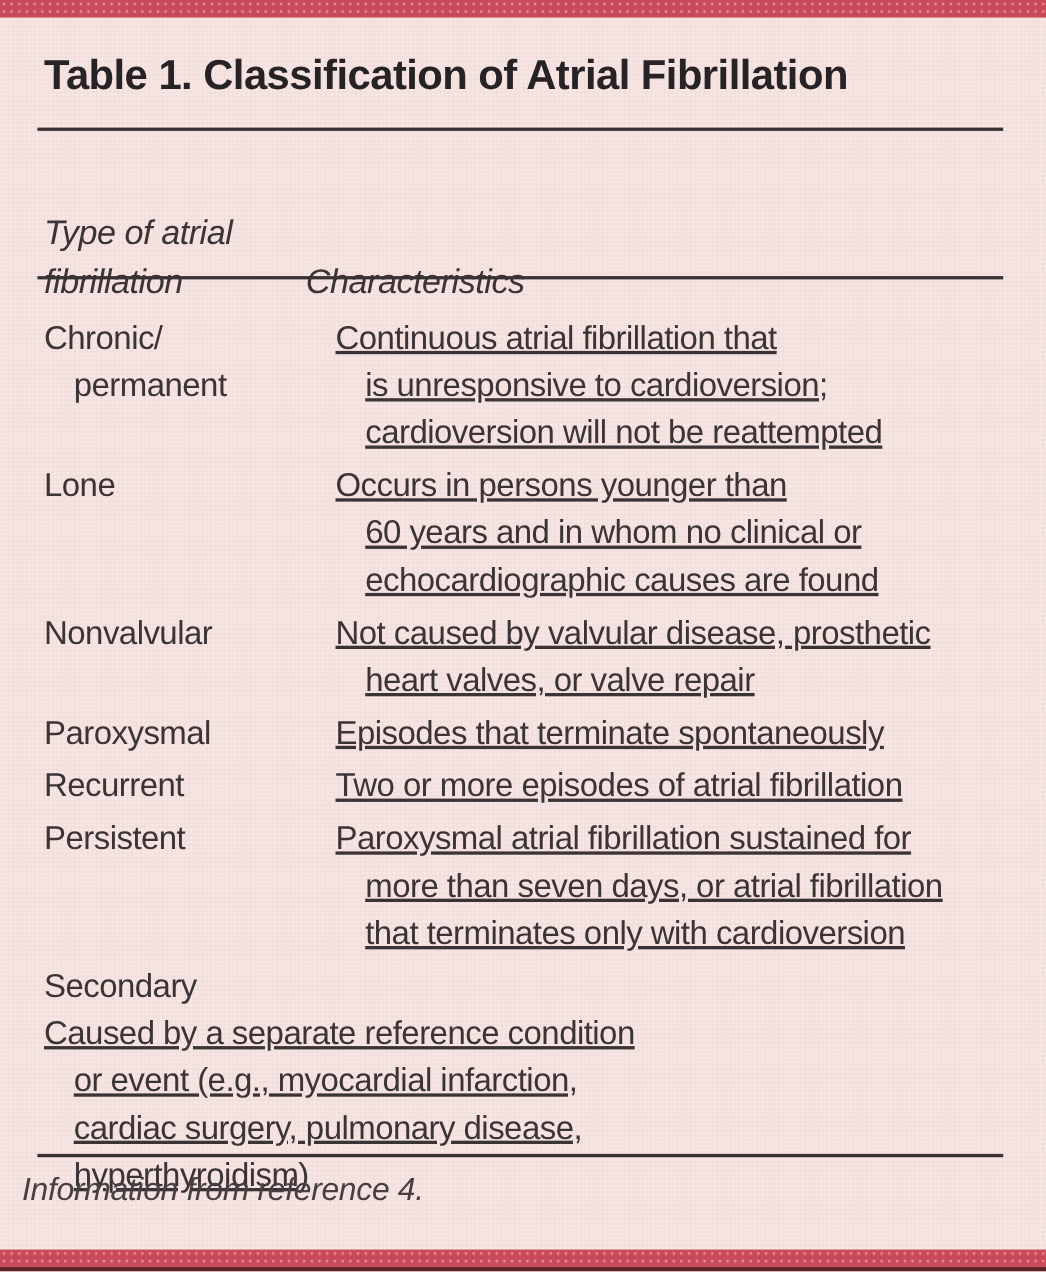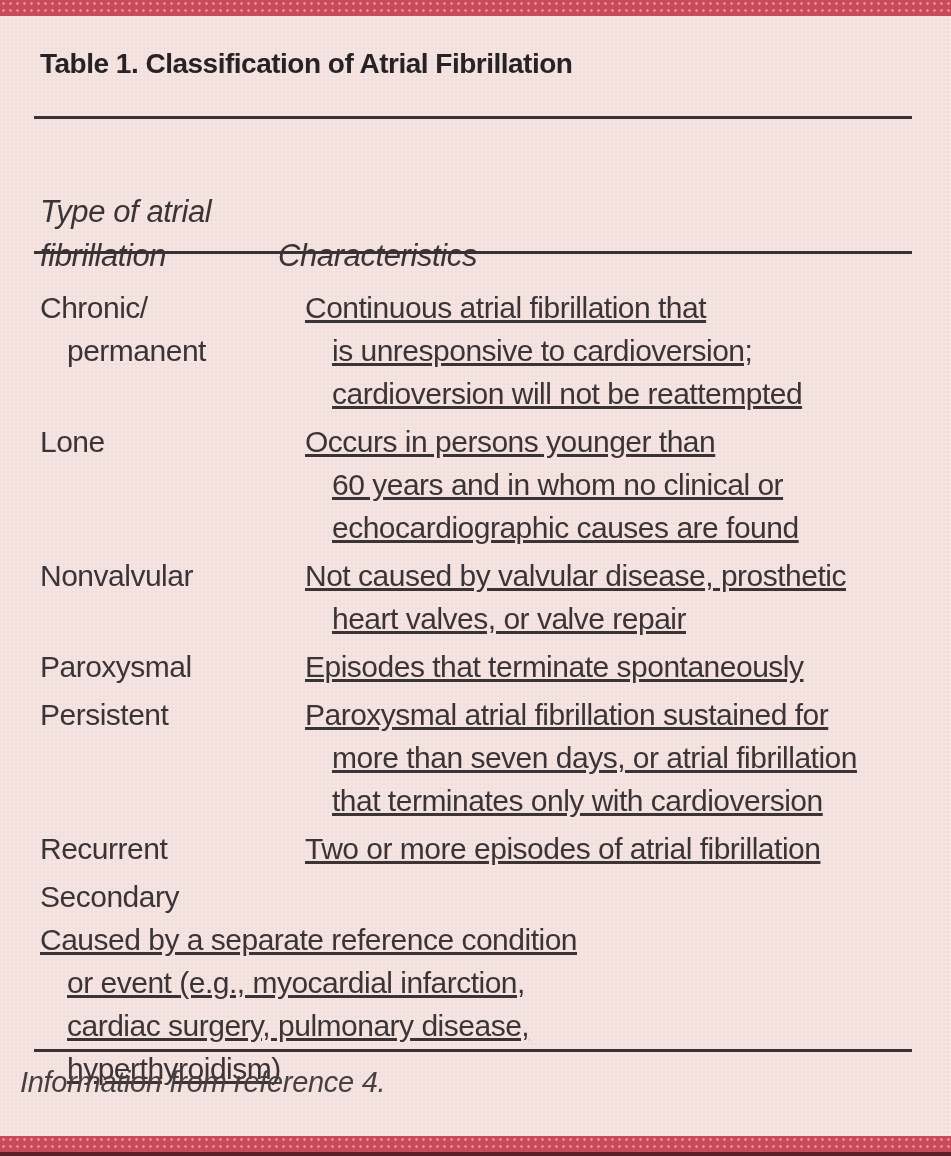--- a/index.html
+++ b/index.html
@@ -20,21 +20,21 @@
     background-size:7px 7px;
   }
   .accent-bar.top{top:0;height:16px;}
   .accent-bar.bottom{
     bottom:0;height:20px;
     box-sizing:border-box;
     border-bottom:4px solid #5a1f27;
   }
   .title{
     position:absolute;left:40px;top:48px;margin:0;
-    font-size:28px;font-weight:bold;letter-spacing:-0.5px;
+    font-size:38px;font-weight:bold;letter-spacing:-0.5px;
     color:#272225;white-space:pre;
   }
   .rule{
     position:absolute;left:34px;width:878px;height:3px;
     background:#3a3133;
   }
   .rule-1{top:116px;}
   .rule-2{top:251px;}
   .rule-3{top:1049px;}
   .head-row{
@@ -104,28 +104,28 @@
     <div class="trow">
       <div class="cell-type">Nonvalvular</div>
       <div class="cell-char">Not caused by valvular disease, prosthetic
 heart valves, or valve repair</div>
     </div>
     <div class="trow">
       <div class="cell-type">Paroxysmal</div>
       <div class="cell-char">Episodes that terminate spontaneously</div>
     </div>
     <div class="trow">
+      <div class="cell-type">Recurrent</div>
+      <div class="cell-char">Two or more episodes of atrial fibrillation</div>
+    </div>
+    <div class="trow">
       <div class="cell-type">Persistent</div>
       <div class="cell-char">Paroxysmal atrial fibrillation sustained for
 more than seven days, or atrial fibrillation
 that terminates only with cardioversion</div>
-    </div>
-    <div class="trow">
-      <div class="cell-type">Recurrent</div>
-      <div class="cell-char">Two or more episodes of atrial fibrillation</div>
     </div>
     <div class="trow">
       <div class="cell-type">Secondary</div>
       <div class="cell-char">Caused by a separate reference condition
 or event (e.g., myocardial infarction,
 cardiac surgery, pulmonary disease,
 hyperthyroidism)</div>
     </div>
   </div>
 

